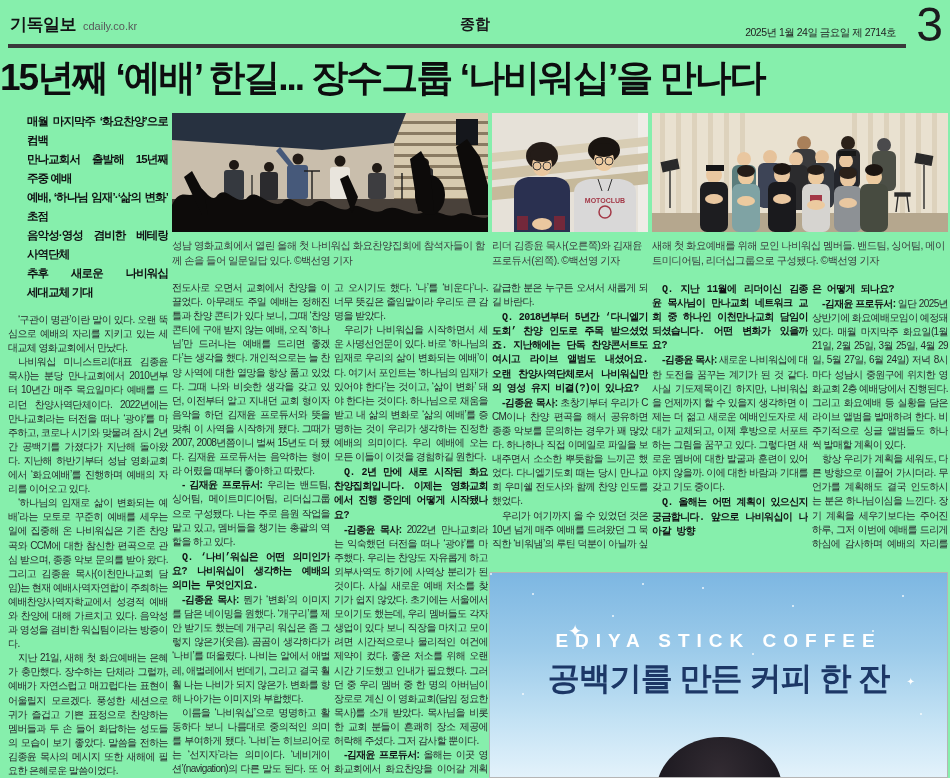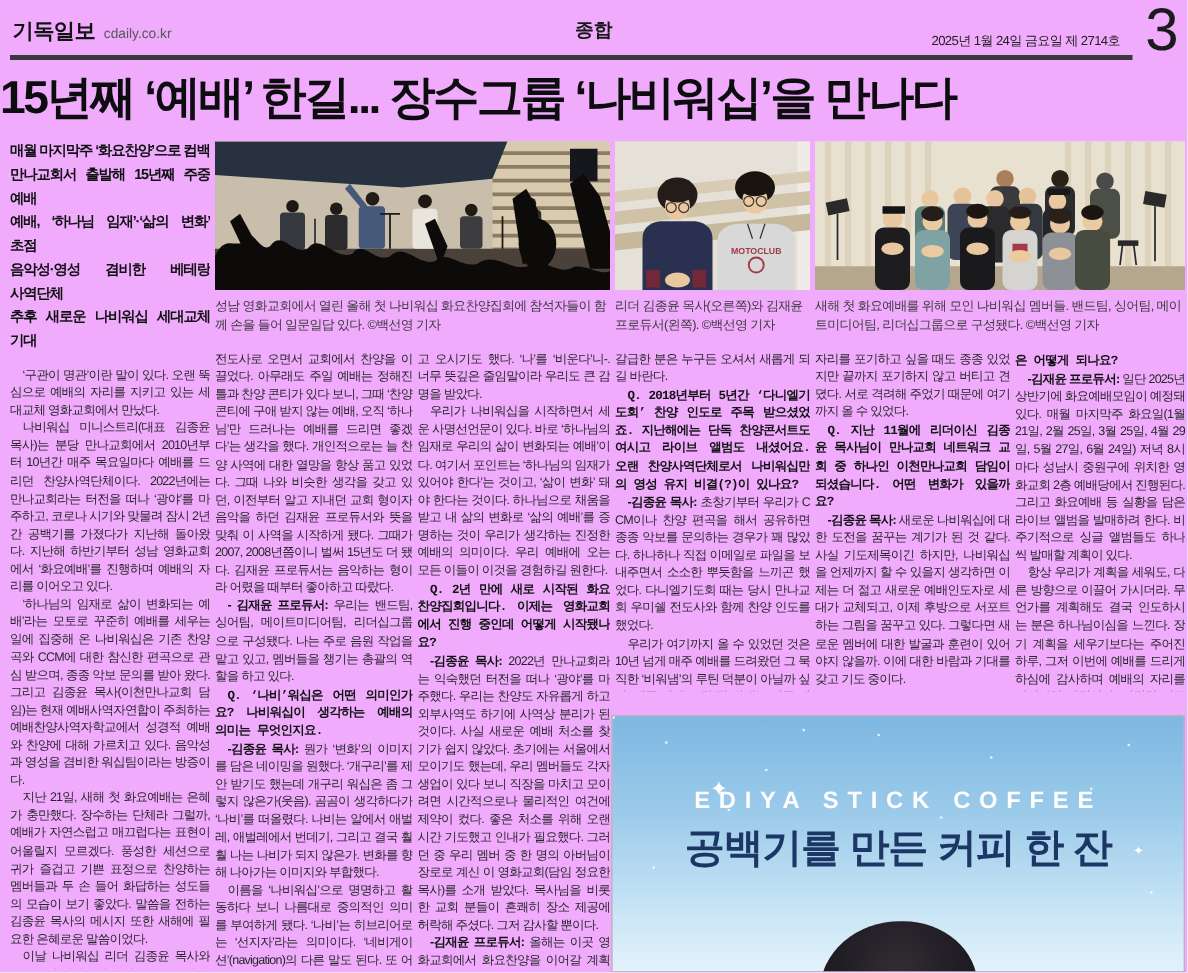--- a/index.html
+++ b/index.html
@@ -1,18 +1,18 @@
 <!DOCTYPE html>
 <html><head>
 <meta charset="utf-8">
 <style>
   * { margin:0; padding:0; box-sizing:border-box; }
   html,body { background:#ffffff; }
   body { font-family:"Liberation Sans","DejaVu Sans",sans-serif; }
-  .page { position:relative; width:950px; height:778px; background:#f0abfc; overflow:hidden; color:#1e1e20; }
+  .page { position:relative; width:950px; height:778px; background:#86efac; overflow:hidden; color:#1e1e20; }
 
   
   .brand-group { position:absolute; left:10px; top:13px; white-space:nowrap; }
   .brand { font-size:17px; font-weight:bold; letter-spacing:-0.5px; color:#121214; }
   .site { font-size:11px; color:#58585a; margin-left:7px; }
   .section { position:absolute; left:0; right:0; top:15px; text-align:center; font-size:15px; font-weight:bold; color:#18181a; }
   .date-line { position:absolute; right:54px; top:26px; font-size:10.5px; letter-spacing:-0.5px; color:#222; }
   .pagenum { position:absolute; right:7px; top:1px; font-size:48px; line-height:1; font-weight:400; color:#1b1b1d; }
   .header-rule { position:absolute; left:8px; top:44px; width:898px; height:4px; background:#39393b; }
 
@@ -25,21 +25,21 @@
   .c2 { left:172px; top:281px; width:158px; height:494px; }
   .c3 { left:334px; top:281px; width:154px; height:494px; }
   .c4 { left:492px; top:281px; width:156px; height:272px; }
   .c5 { left:652px; top:281px; width:156px; height:272px; }
   .c6 { left:812px; top:281px; width:136px; height:272px; }
   .para { margin:0; }
   .para.ind { text-indent:10px; }
   .s-q { font-weight:bold; color:#121214; margin-top:2px;font-family:Liberation Mono, monospace; }
   .s-a b, .para b { font-weight:bold; color:#121214; }
   .standfirst { font-size:11.5px; font-weight:bold; line-height:19px; letter-spacing:-0.9px; color:#101012; margin-bottom:11px; word-break:keep-all; }
-  .standfirst div { white-space:normal; }
+  .standfirst div { white-space:normal;margin-left:19px; }
 
   
   .photo { position:absolute; top:113px; overflow:hidden; background:#ddd; }
   .p1 { left:172px; width:316px; height:119px; }
   .p2 { left:492px; width:156px; height:119px; }
   .p3 { left:652px; width:296px; height:119px; }
   .photo svg { display:block; width:100%; height:100%; }
   .cap { position:absolute; top:238px; font-size:10.3px; line-height:15.3px; letter-spacing:-0.5px; color:#39393b; }
   .cap1 { left:172px; width:316px; }
   .cap2 { left:492px; width:156px; }
@@ -292,21 +292,20 @@
       <p class="para s-a ind"><b>-김종윤 목사: </b>2022년 만나교회라는 익숙했던 터전을 떠나 ‘광야’를 마주했다. 우리는 찬양도 자유롭게 하고 외부사역도 하기에 사역상 분리가 된 것이다. 사실 새로운 예배 처소를 찾기가 쉽지 않았다. 초기에는 서울에서 모이기도 했는데, 우리 멤버들도 각자 생업이 있다 보니 직장을 마치고 모이려면 시간적으로나 물리적인 여건에 제약이 컸다. 좋은 처소를 위해 오랜 시간 기도했고 인내가 필요했다. 그러던 중 우리 멤버 중 한 명의 아버님이 장로로 계신 이 영화교회(담임 정요한 목사)를 소개 받았다. 목사님을 비롯한 교회 분들이 흔쾌히 장소 제공에 허락해 주셨다. 그저 감사할 뿐이다.</p>
       <p class="para s-a ind"><b>-김재윤 프로듀서: </b>올해는 이곳 영화교회에서 화요찬양을 이어갈 계획이다. 매월 마지막주 화요일 저녁 8시마다 진행된다. 누구나 참석할 수 있는 열린 예배이다. 하나님을 향한 찬양과 기도가</p>
     </section>
   <section class="col c4">
       <p class="para s-p">갈급한 분은 누구든 오셔서 새롭게 되길 바란다.</p>
       <p class="para s-q ind">Q. 2018년부터 5년간 ‘다니엘기도회’ 찬양 인도로 주목 받으셨었죠. 지난해에는 단독 찬양콘서트도 여시고 라이브 앨범도 내셨어요. 오랜 찬양사역단체로서 나비워십만의 영성 유지 비결(?)이 있나요?</p>
       <p class="para s-a ind"><b>-김종윤 목사: </b>초창기부터 우리가 CCM이나 찬양 편곡을 해서 공유하면 종종 악보를 문의하는 경우가 꽤 많았다. 하나하나 직접 이메일로 파일을 보내주면서 소소한 뿌듯함을 느끼곤 했었다. 다니엘기도회 때는 당시 만나교회 우미쉘 전도사와 함께 찬양 인도를 했었다.</p>
       <p class="para s-p ind">우리가 여기까지 올 수 있었던 것은 10년 넘게 매주 예배를 드려왔던 그 묵직한 ‘비워냄’의 루틴 덕분이 아닐까 싶다. 매주 예배 드린 것 밖에는 다른 게 없다. 그</p>
     </section>
   <section class="col c5">
-      <p class="para s-p">자리를 포기하고 싶을 때도 종종 있었지만 끝까지 포기하지 않고 버티고 견뎠다. 서로 격려해 주었기 때문에 여기까지 올 수 있었다.</p>
       <p class="para s-q ind">Q. 지난 11월에 리더이신 김종윤 목사님이 만나교회 네트워크 교회 중 하나인 이천만나교회 담임이 되셨습니다. 어떤 변화가 있을까요?</p>
       <p class="para s-a ind"><b>-김종윤 목사: </b>새로운 나비워십에 대한 도전을 꿈꾸는 계기가 된 것 같다. 사실 기도제목이긴 하지만, 나비워십을 언제까지 할 수 있을지 생각하면 이제는 더 젊고 새로운 예배인도자로 세대가 교체되고, 이제 후방으로 서포트하는 그림을 꿈꾸고 있다. 그렇다면 새로운 멤버에 대한 발굴과 훈련이 있어야지 않을까. 이에 대한 바람과 기대를 갖고 기도 중이다.</p>
       <p class="para s-q ind">Q. 올해는 어떤 계획이 있으신지 궁금합니다. 앞으로 나비워십이 나아갈 방향</p>
     </section>
   <section class="col c6">
       <p class="para s-q">은 어떻게 되나요?</p>
       <p class="para s-a ind"><b>-김재윤 프로듀서: </b>일단 2025년 상반기에 화요예배모임이 예정돼 있다. 매월 마지막주 화요일(1월 21일, 2월 25일, 3월 25일, 4월 29일, 5월 27일, 6월 24일) 저녁 8시마다 성남시 중원구에 위치한 영화교회 2층 예배당에서 진행된다. 그리고 화요예배 등 실황을 담은 라이브 앨범을 발매하려 한다. 비주기적으로 싱글 앨범들도 하나씩 발매할 계획이 있다.</p>
       <p class="para s-p ind">항상 우리가 계획을 세워도, 다른 방향으로 이끌어 가시더라. 무언가를 계획해도 결국 인도하시는 분은 하나님이심을 느낀다. 장기 계획을 세우기보다는 주어진 하루, 그저 이번에 예배를 드리게 하심에 감사하며 예배의 자리를 지켜나갈 예정이다. 여전히 기도와 격려가 많이 필요한 팀이다. 우리를 위해 기도를 부탁드린다.</p>
     </section>
 

